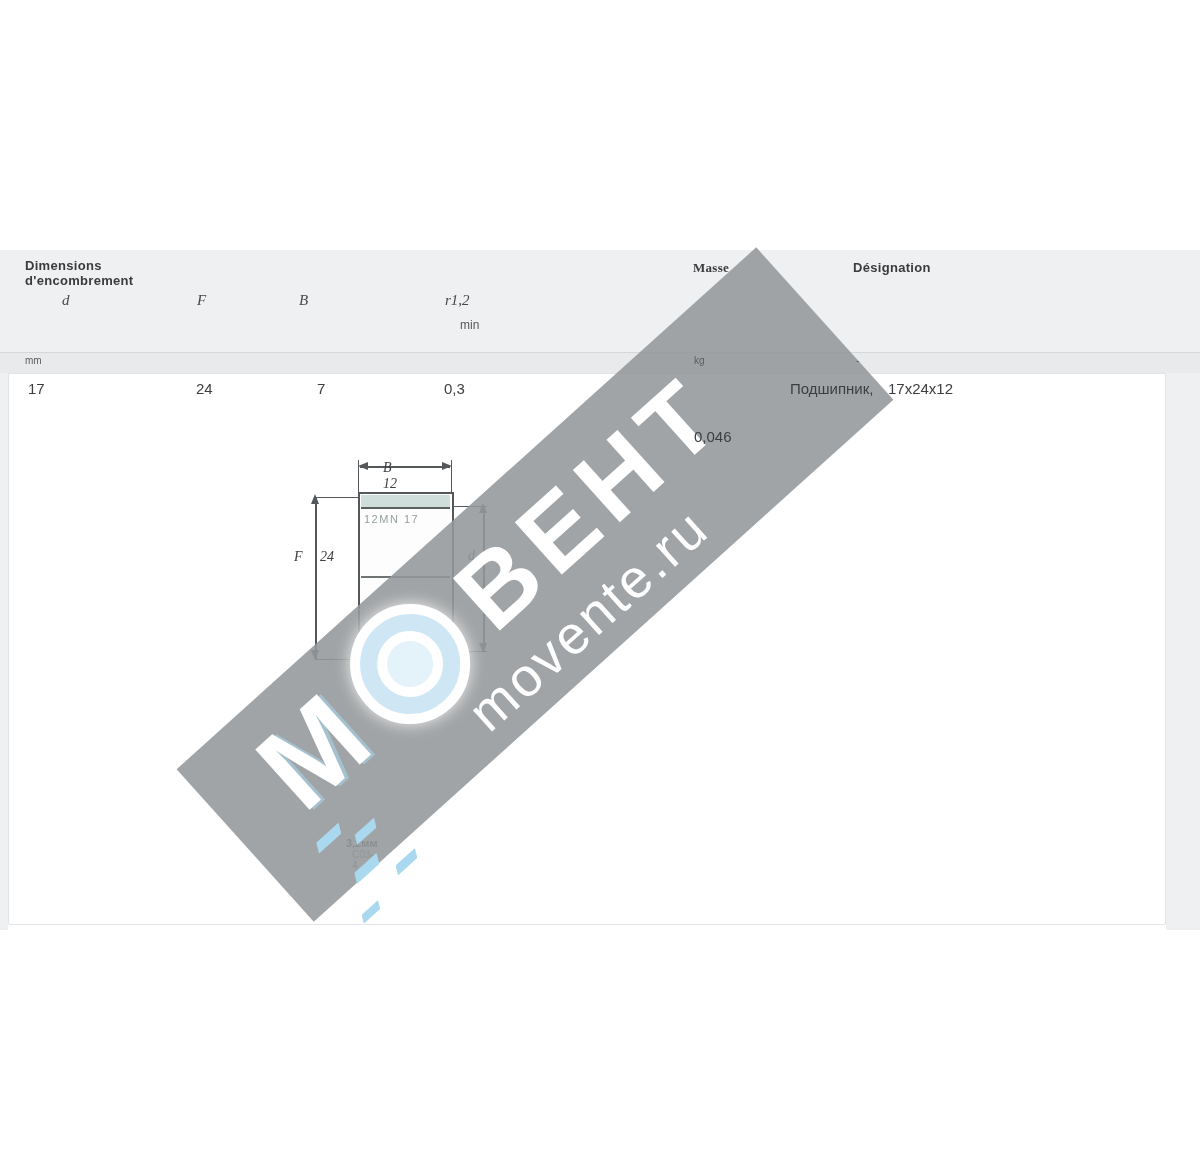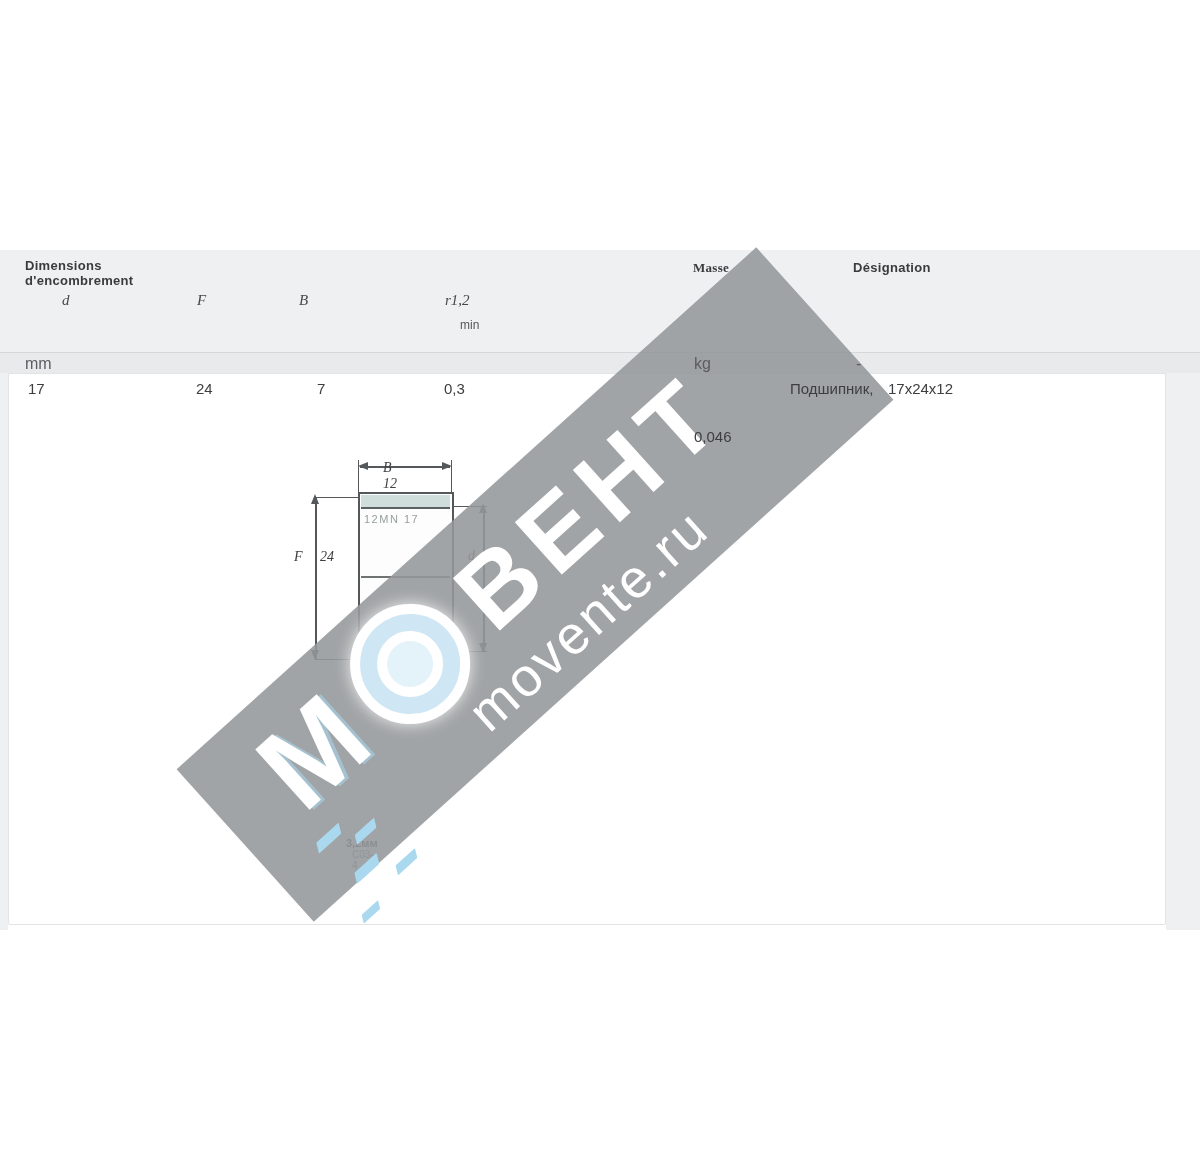--- a/index.html
+++ b/index.html
@@ -10,21 +10,21 @@
   .zone{position:absolute;background:#eff0f1;z-index:0;}
   .units-band{position:absolute;left:0;top:352px;width:1200px;height:21px;background:#e9eaec;
               border-top:1px solid #d6d7d9;border-bottom:1px solid #d6d7d9;z-index:0;}
   .panel{position:absolute;left:8px;top:373px;width:1156px;height:550px;background:#ffffff;
          border:1px solid #e3e4e6;border-radius:2px;z-index:0;}
   
   .tlayer{position:absolute;left:0;top:0;z-index:5;}
   .ghead{font-size:13px;font-weight:bold;color:#3a3b3d;letter-spacing:.3px;}
   .sym{font-family:"Liberation Serif",serif;font-style:italic;font-size:15px;color:#47484a;}
   .symsub{font-size:12px;color:#56575a;font-family:"Liberation Sans",sans-serif;font-style:normal;padding-left:12px;}
-  .unit{font-size:16px;color:#5c5d60;}
+  .unit{font-size:10px;color:#5c5d60;}
   .cell{font-size:15px;color:#3d3e40;}
   
   .dlayer{position:absolute;left:0;top:0;z-index:1;}
   .dline{position:absolute;background:#55585a;}
   .drect{position:absolute;left:358px;top:492px;width:92px;height:168px;border:2.5px solid #55585a;background:#fdfdfd;}
   .fillband{position:absolute;}
   .dimlabel{font-family:"Liberation Serif",serif;font-style:italic;font-size:14px;color:#3f4042;}
   .arrow{position:absolute;width:0;height:0;}
   .stamp{position:absolute;left:364px;top:513px;width:92px;font-size:11px;color:#97a09d;
          letter-spacing:1.5px;filter:blur(.5px);}

